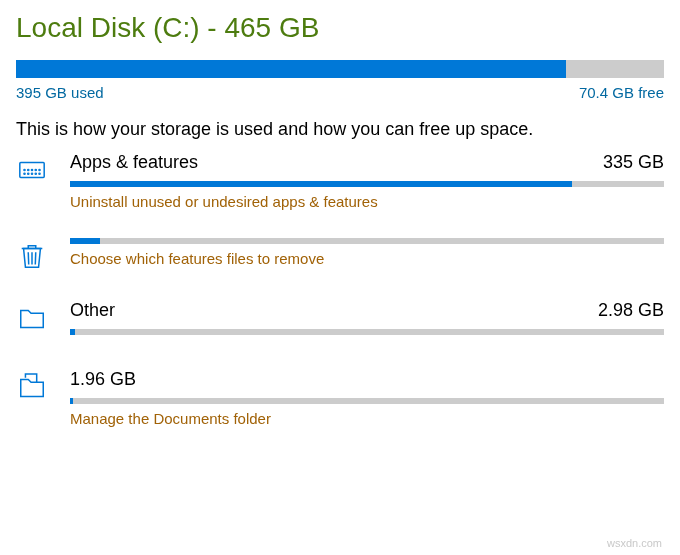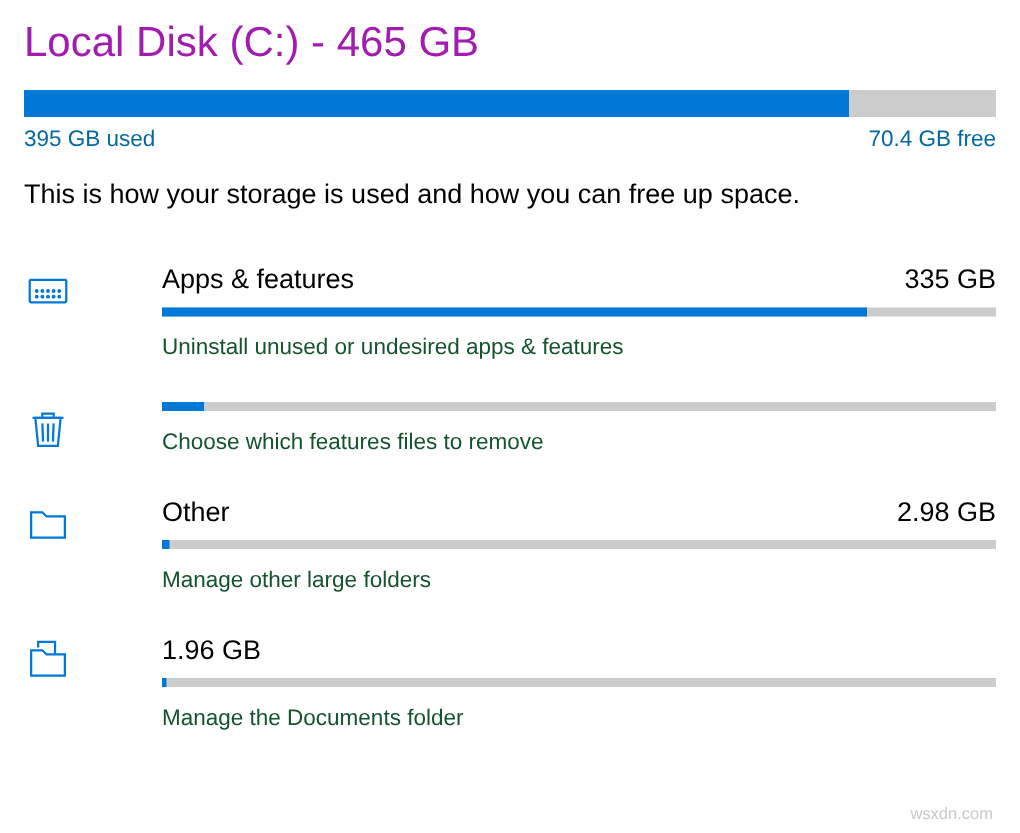--- a/index.html
+++ b/index.html
@@ -11,21 +11,21 @@
       font-family: "Segoe UI", -apple-system, sans-serif;
       background: #ffffff;
       width: 680px;
       height: 555px;
       padding: 12px 16px;
       color: #000000;
     }
     .page-title {
       font-size: 28px;
       font-weight: 400;
-      color: #a21caf;
+      color: #4d7c0f;
       margin-bottom: 16px;
     }
     .main-bar {
       height: 18px;
       background: #cccccc;
       position: relative;
       margin-bottom: 6px;
     }
     .main-bar-fill {
       height: 100%;
@@ -34,28 +34,27 @@
     .bar-labels {
       display: flex;
       justify-content: space-between;
       font-size: 15px;
       color: #0369a1;
       margin-bottom: 18px;
     }
     .description {
       font-size: 18px;
       color: #000;
-      margin-bottom: 36px;
+      margin-bottom: 12px;
     }
     .category {
       display: flex;
       align-items: flex-start;
       margin-bottom: 28px;
       cursor: pointer;
-      gap: 38px;
     }
     .cat-icon {
       width: 32px;
       height: 32px;
       flex-shrink: 0;
       color: #0078d7;
       margin-right: 22px;
       margin-top: 2px;
       display: flex;
       align-items: center;
@@ -92,22 +91,21 @@
       background: #cccccc;
       position: relative;
       margin-bottom: 6px;
     }
     .cat-bar-fill {
       height: 100%;
       background: #0078d7;
     }
     .cat-desc {
       font-size: 15px;
-      color: #14532d;
-      margin-top: 12px;
+      color: #a16207;
     }
     .watermark {
       position: absolute;
       right: 18px;
       bottom: 6px;
       font-size: 11px;
       color: #c9c9c9;
       font-family: sans-serif;
     }
   </style>
@@ -181,21 +179,20 @@
       </svg>
   </div>
   <div class="cat-body">
     <div class="cat-header">
       <span class="cat-name">Other</span>
       <span class="cat-size">2.98 GB</span>
     </div>
     <div class="cat-bar">
       <div class="cat-bar-fill" style="width:0.9%"></div>
     </div>
-    <div class="cat-desc">Manage other large folders</div>
   </div>
 </div>
 
 <div class="category" style="margin-bottom:10px">
   <div class="cat-icon">
     <svg viewBox="0 0 32 32">
         <path d="M4 8 L12 8 L15 11 L28 11 L28 26 L4 26 Z"></path>
         <path d="M9 6 L9 2 L21 2 L21 11"></path>
       </svg>
   </div>

